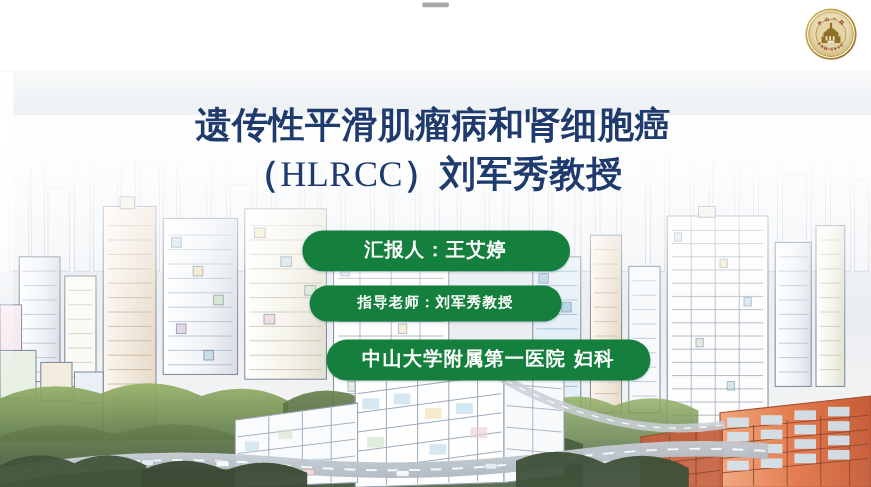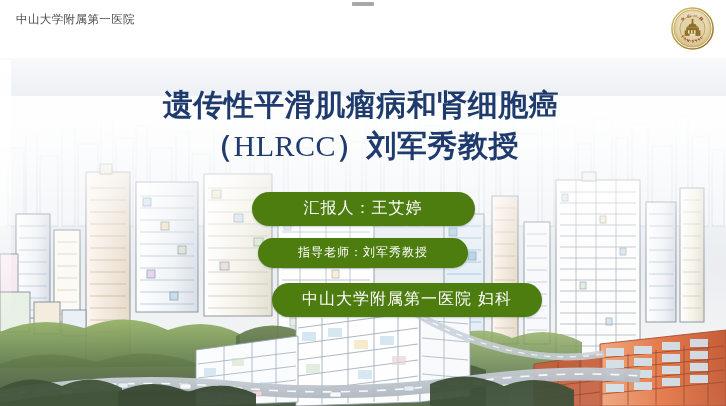--- a/index.html
+++ b/index.html
@@ -124,25 +124,25 @@
   }
 
   
   .pillRow { position:absolute; width:726px; text-align:center; }
   #row1 { top:192px; }
   #row2 { top:238px; }
   #row3 { top:283px;margin-left:44px; }
 
   .pill {
     display:inline-block;
-    background:#4d7c0f;
+    background:#15803d;
     color:#ffffff;
     border-radius:18px;
     font-family:"DejaVu Sans", sans-serif;
-    font-weight:400;
+    font-weight:700;
     white-space:nowrap;
     box-shadow:0 1px 2px rgba(20,40,90,0.22);
   }
   #pill1 { font-size:16px; padding:6px 52px 7px; letter-spacing:1px; }
   #pill2 { font-size:12px; padding:6px 40px 7px; letter-spacing:1px; }
   #pill3 { font-size:16px; padding:6px 30px 7px; letter-spacing:1px; }
 </style>
 </head>
 <body>
 
@@ -435,21 +435,20 @@
       </g>
     </svg>
   </div>
 
   <div id="cityVeil"></div>
   <div id="leftStrip"></div>
   <div id="globalWash"></div>
 
   <div id="hdrBand"></div>
 
-  <div id="hdrTitle">中山大学附属第一医院</div>
 
   <div id="notch"></div>
 
   <div id="logo">
     <svg width="45" height="45" viewBox="0 0 45 45" xmlns="http://www.w3.org/2000/svg">
       <defs>
         <radialGradient id="sealFill" cx="50%" cy="42%" r="62%">
           <stop offset="0%" stop-color="#f6efd9"></stop>
           <stop offset="62%" stop-color="#e7d9b2"></stop>
           <stop offset="100%" stop-color="#cdb374"></stop>

